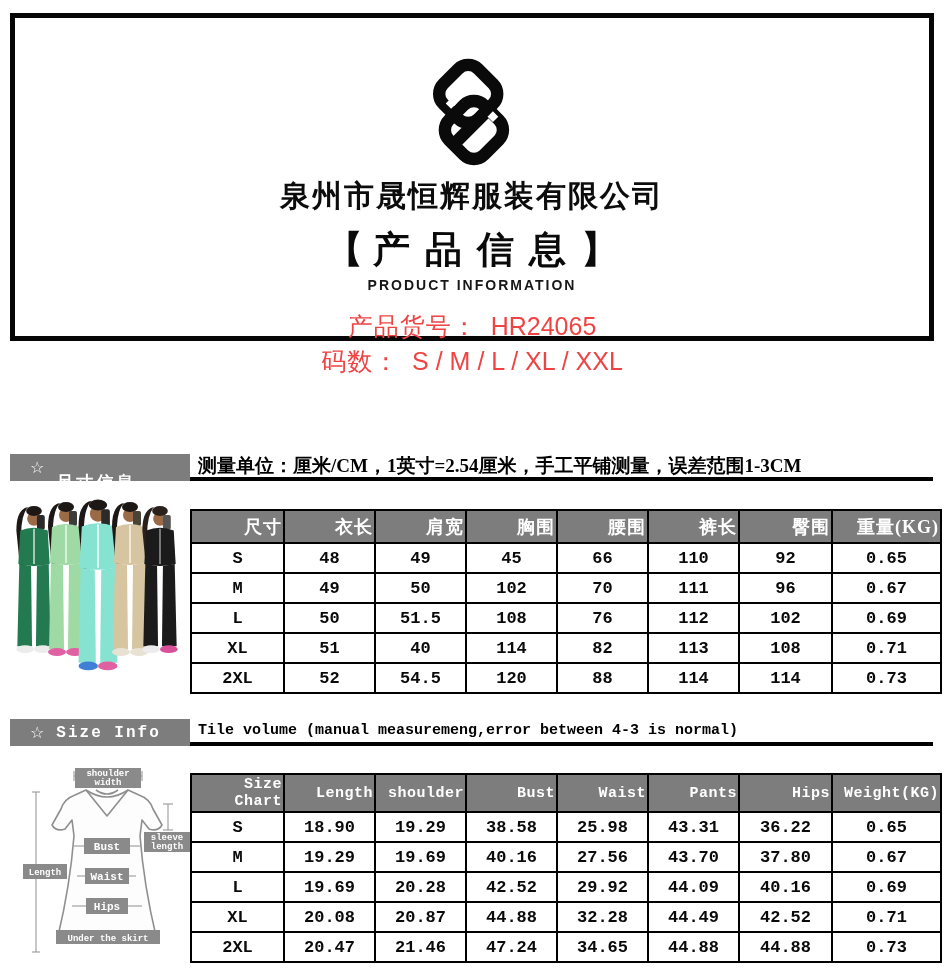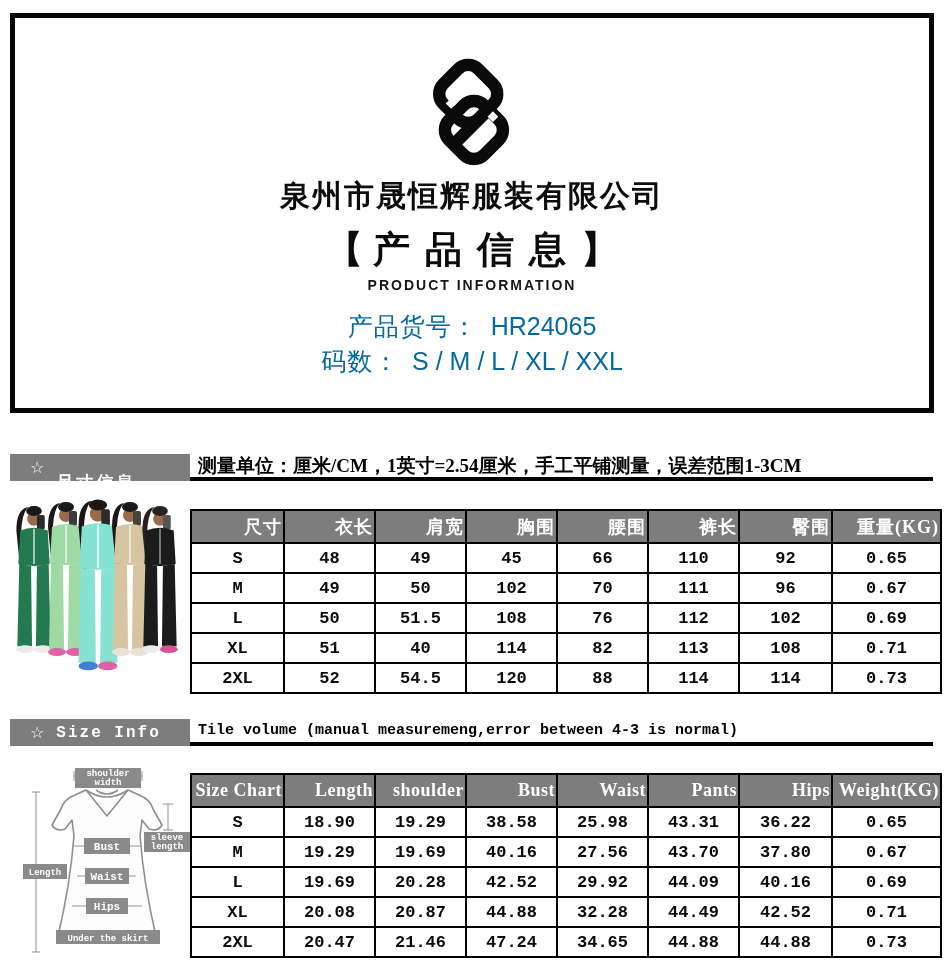--- a/index.html
+++ b/index.html
@@ -1,33 +1,33 @@
 <!DOCTYPE html>
 <html><head>
 <meta charset="utf-8">
 <style>
   html,body{margin:0;padding:0;background:#fff;}
   body{width:944px;height:971px;position:relative;overflow:hidden;
        font-family:"Liberation Sans", sans-serif;color:#000;}
 
   
-  .top-box{position:absolute;left:10px;top:13px;width:924px;height:400px;
+  .top-box{position:absolute;left:10px;top:13px;width:924px;height:328px;
            border:5px solid #060606;box-sizing:border-box;background:#fff;
            display:flex;flex-direction:column;align-items:center;}
   .logo-wrap{margin-top:36px;width:128px;height:114px;}
   .company-name{margin-top:8px;font-family:"Liberation Serif","DejaVu Serif",serif;
                 font-size:30px;font-weight:700;letter-spacing:2px;color:#0c0c0c;}
   .cn-title{margin-top:8px;font-family:"Liberation Serif","DejaVu Serif",serif;
             font-size:37px;color:#0a0a0a;display:flex;align-items:center;}
   .cn-title .bracket{font-weight:900;}
   .cn-title .cn-text{letter-spacing:15px;font-weight:600;padding-left:10px;}
   .en-title{margin-top:2px;font-size:14px;font-weight:700;letter-spacing:2px;color:#161616;}
   .sku-block{margin-top:16px;text-align:center;
              font-family:"Liberation Sans","DejaVu Sans",sans-serif;}
-  .sku-line{font-size:25px;color:#0369a1;line-height:35px;}
+  .sku-line{font-size:25px;color:#ef4444;line-height:35px;}
   .sku-line .lbl{letter-spacing:1px;}
   .sku-line .val{margin-left:6px;}
 
   
   .section-row{position:absolute;left:10px;width:923px;height:27px;display:flex;}
   .section-bar{width:180px;background:#7d7d7d;color:#fff;display:flex;align-items:center;
                padding-left:20px;box-sizing:border-box;}
   .section-bar .star{font-size:16px;margin-right:12px;}
   .bar-title-cn{font-size:17px;font-weight:700;letter-spacing:3px;
                 font-family:"Liberation Serif","DejaVu Serif",serif;margin-top:29px;}
@@ -48,22 +48,22 @@
   .table-cm{top:509px;}
   .table-inch{top:773px;}
   table.size-table th{background:#7d7d7d;color:#fff;border:2px solid #000;height:29px;
                       text-align:right;vertical-align:middle;font-weight:700;}
   table.size-table td{border:2px solid #000;height:26px;text-align:center;
                       vertical-align:middle;
                       font-family:"Liberation Mono","DejaVu Sans Mono",monospace;
                       font-size:17px;font-weight:700;color:#0a0a0a;}
   .table-cm th{font-family:"Liberation Serif","DejaVu Serif",serif;
                font-size:18px;letter-spacing:1px;}
-  .table-inch th{font-family:Liberation Serif, serif;
-                 font-size:18px;letter-spacing:0.5px;margin-top:39px;}
+  .table-inch th{font-family:Liberation Mono, monospace;
+                 font-size:15px;letter-spacing:0.5px;margin-top:39px;}
 
   
   .photo-wrap{position:absolute;left:6px;top:497px;width:180px;height:208px;}
   .diagram-wrap{position:absolute;left:22px;top:764px;width:170px;height:202px;}
   .diag-label{fill:#8a8a8a;}
   .diag-text{fill:#fff;font-family:"Liberation Mono","DejaVu Sans Mono",monospace;
              font-weight:700;}
 </style>
 </head>
 <body>

